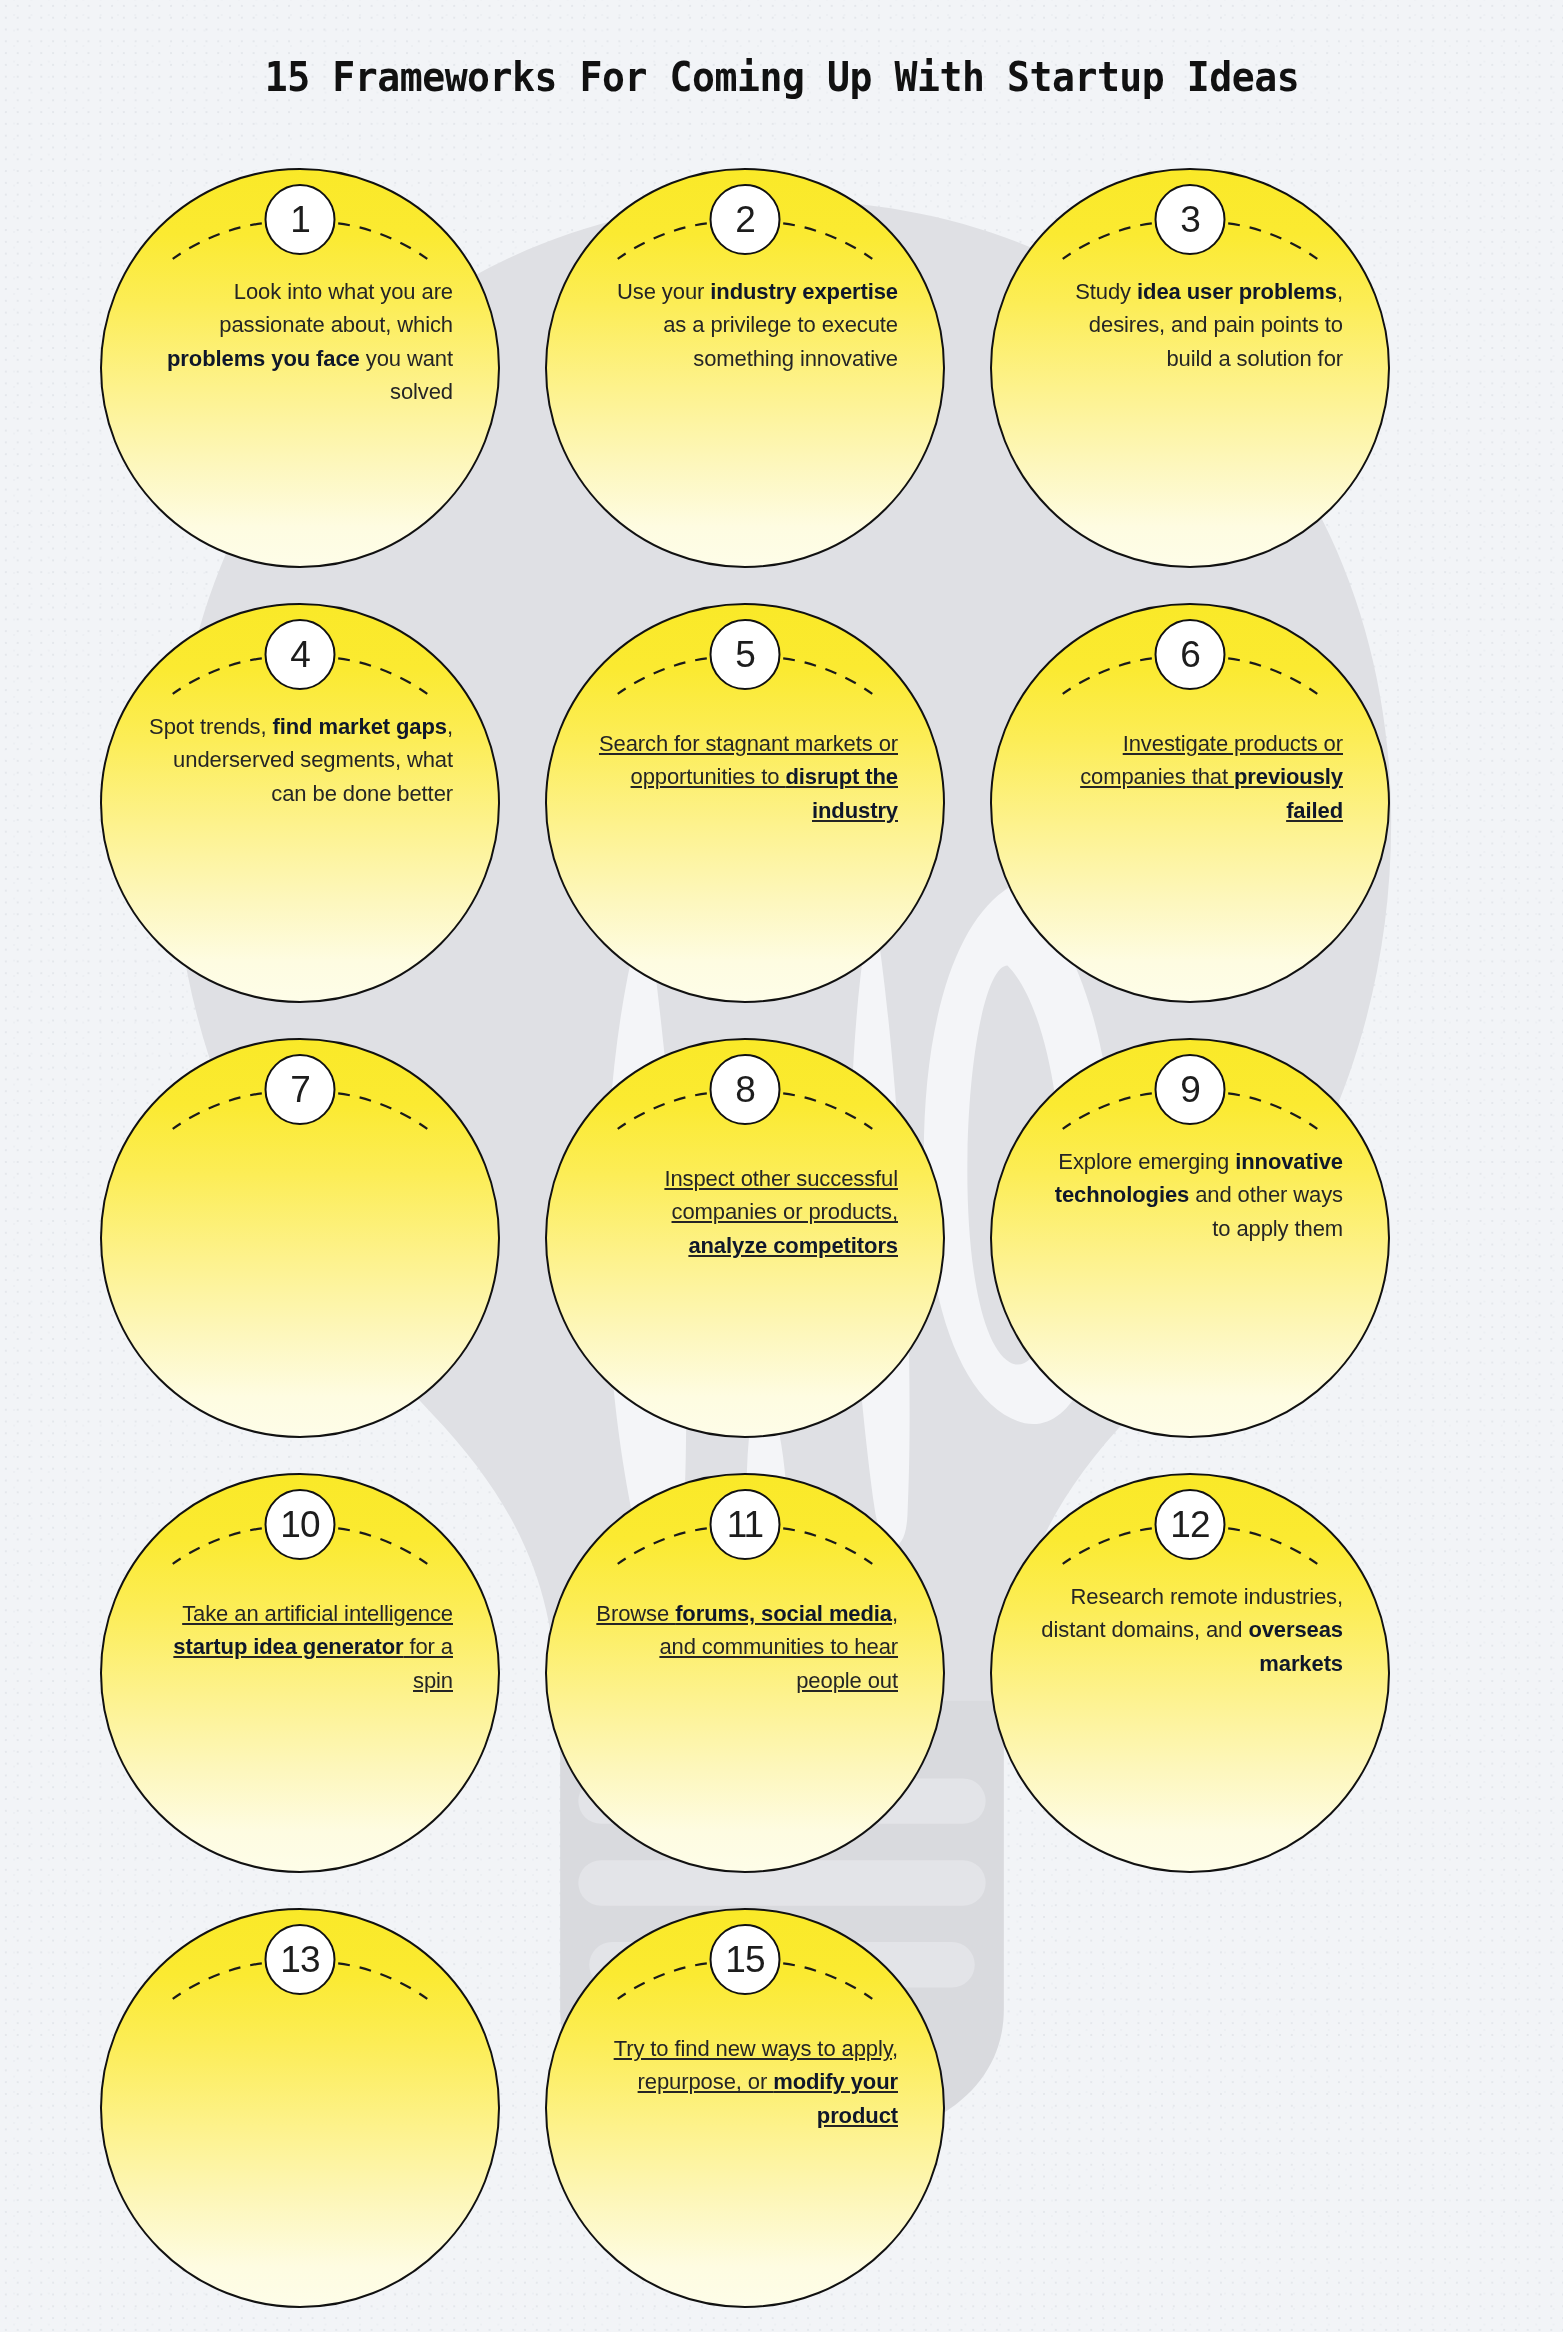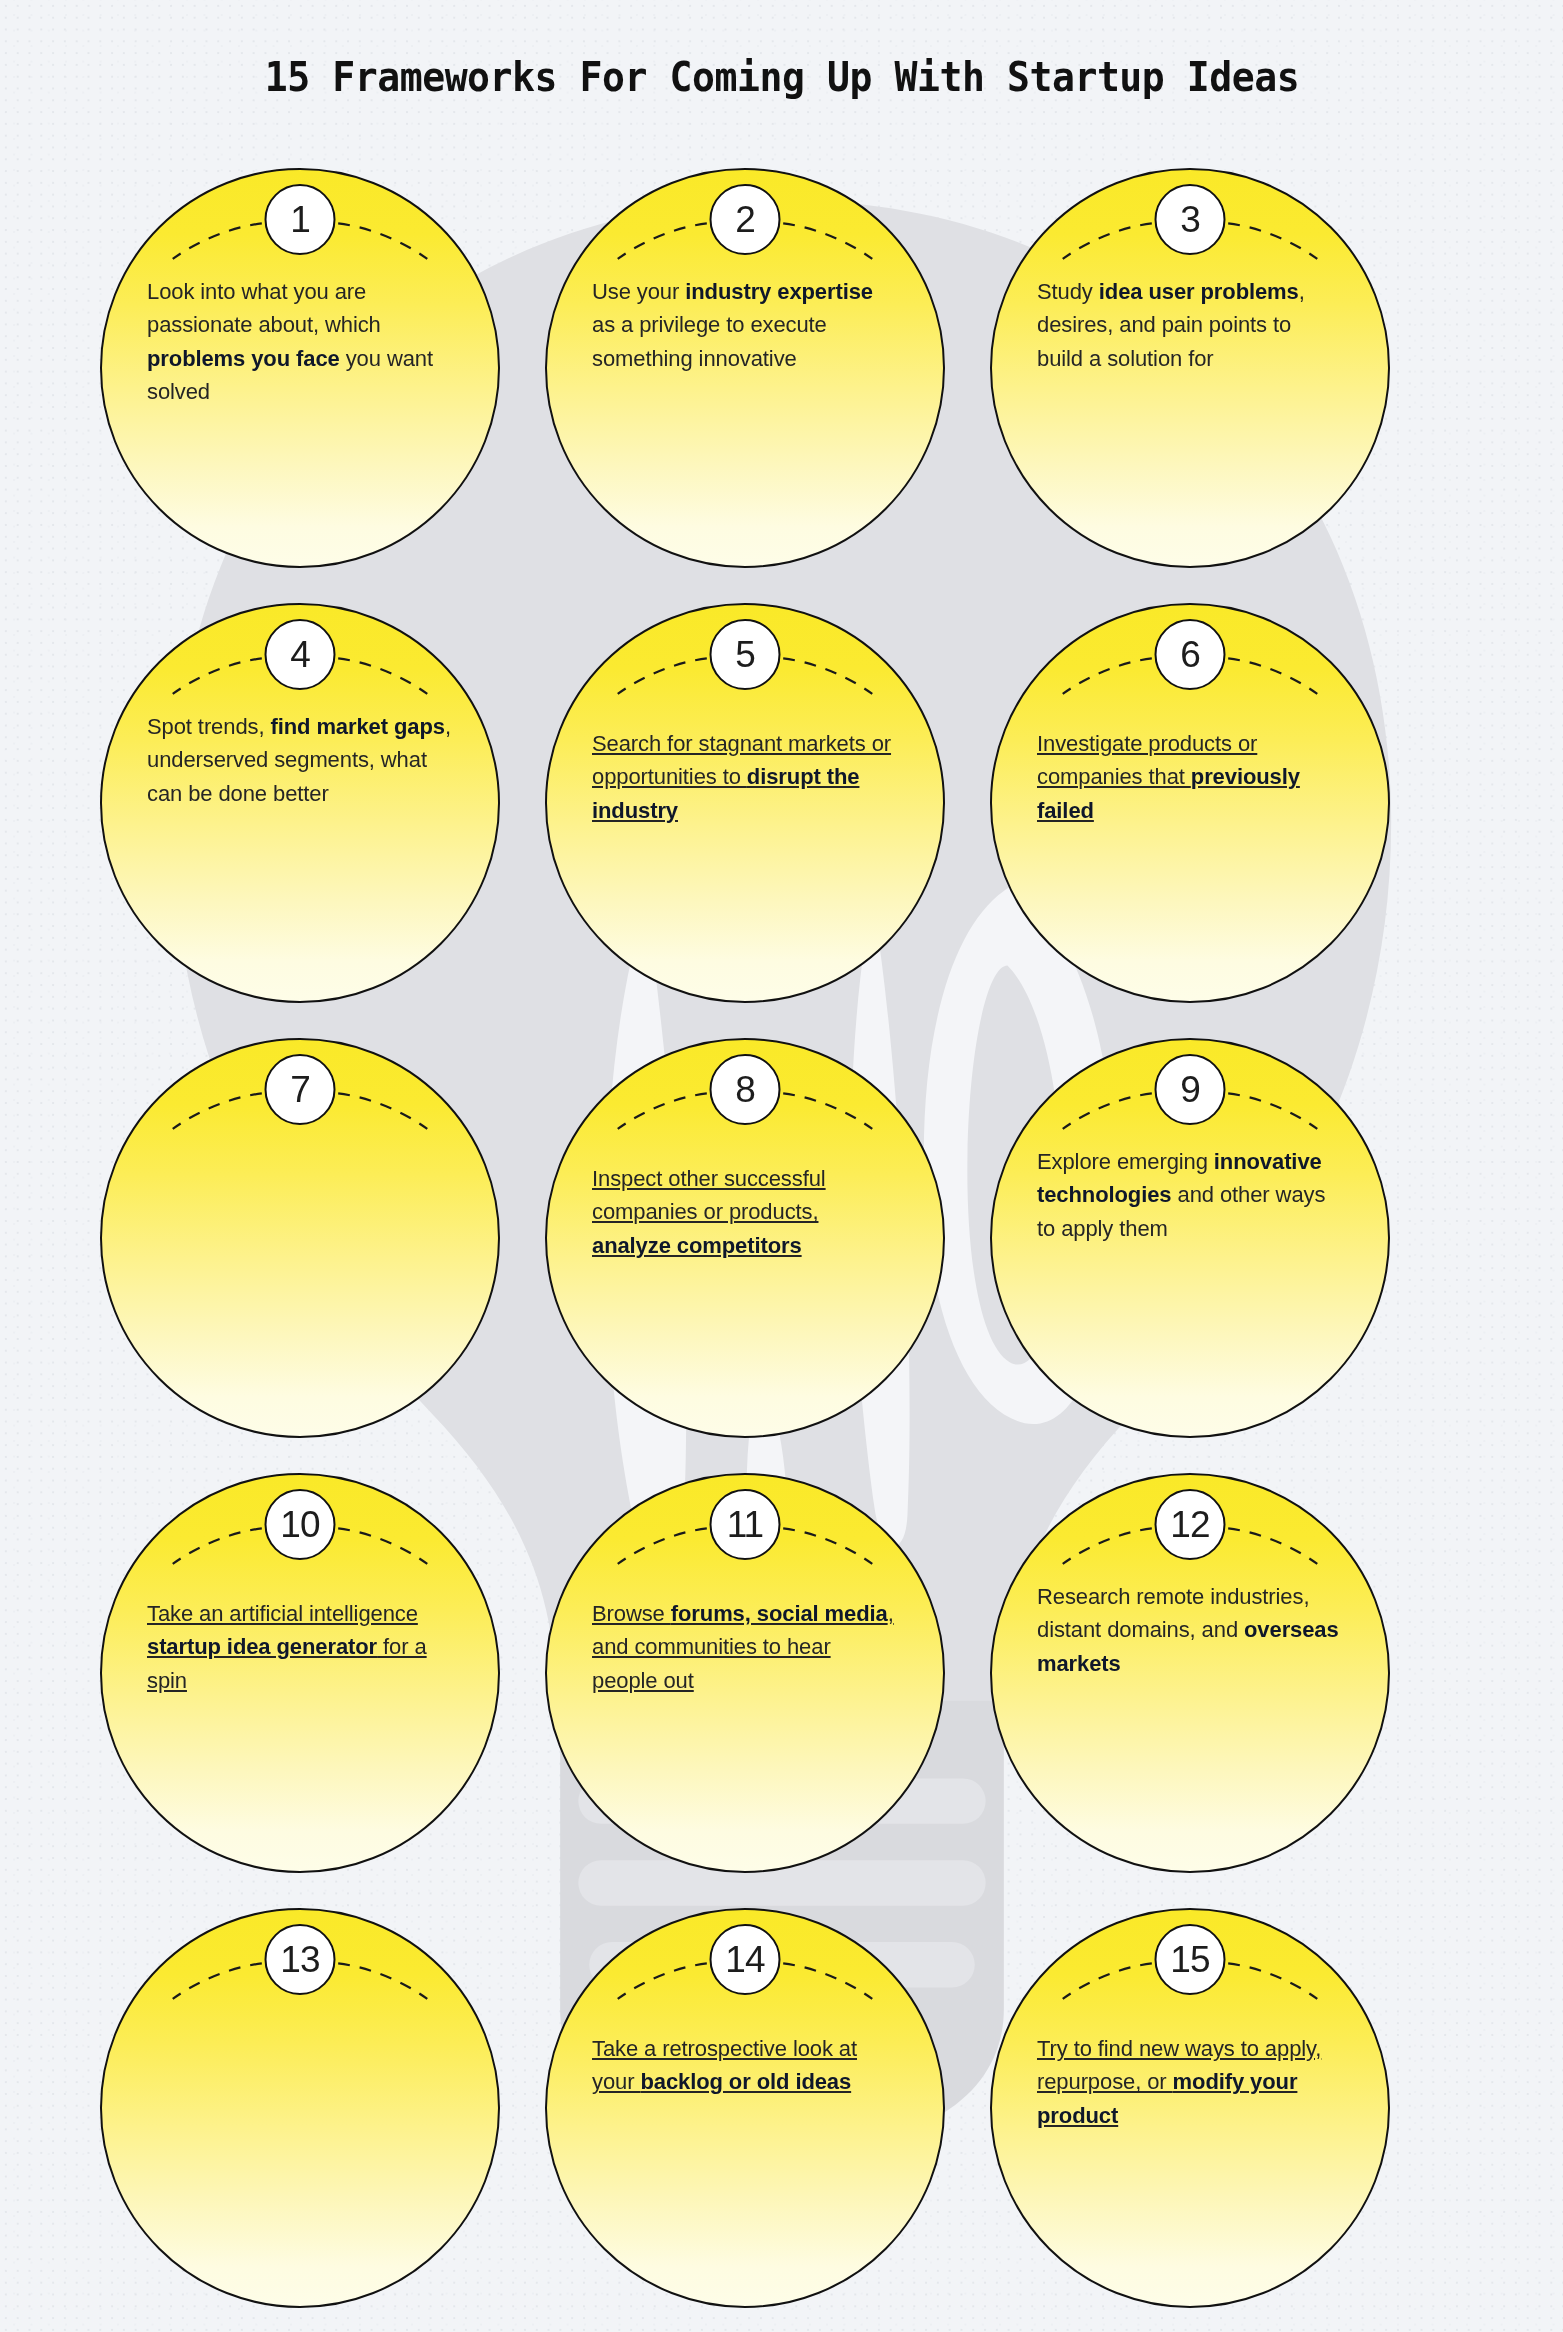--- a/index.html
+++ b/index.html
@@ -129,21 +129,21 @@
     color: #1d1d1d;
     line-height: 1;
     letter-spacing: -0.9px;
   }
 
   .bubble-text {
     position: absolute;
     left: 47px;
     right: 47px;
     top: 113px;
-    text-align: left;
+    text-align: right;
     font-family: "Liberation Sans", sans-serif;
     font-size: 22px;
     line-height: 1.52;
     color: #252525;
     z-index: 3;
     letter-spacing: -0.1px;
   }
   .bubble-text b { font-weight: 700; color: #0f172a; }
 
   
@@ -354,29 +354,18 @@
         <span>13</span>
       </div>
     </div>
     <div class="bubble">
       <div class="bubble-disc"></div>
       <svg class="bubble-arcs" viewBox="0 0 440 440">
         <path d="M178 61 C 150 64 112 77 80 100"></path>
         <path d="M262 61 C 290 64 328 77 360 100"></path>
       </svg>
       <div class="number-badge">
-        <span>14</span>
-      </div>
-      <div class="bubble-text lines-3">Take a retrospective look at your <b>backlog or old ideas</b></div>
-    </div>
-    <div class="bubble">
-      <div class="bubble-disc"></div>
-      <svg class="bubble-arcs" viewBox="0 0 440 440">
-        <path d="M178 61 C 150 64 112 77 80 100"></path>
-        <path d="M262 61 C 290 64 328 77 360 100"></path>
-      </svg>
-      <div class="number-badge">
         <span>15</span>
       </div>
       <div class="bubble-text lines-3">Try to find new ways to apply, repurpose, or <b>modify your product</b></div>
     </div>
   </div>
 
 
 </body></html>

